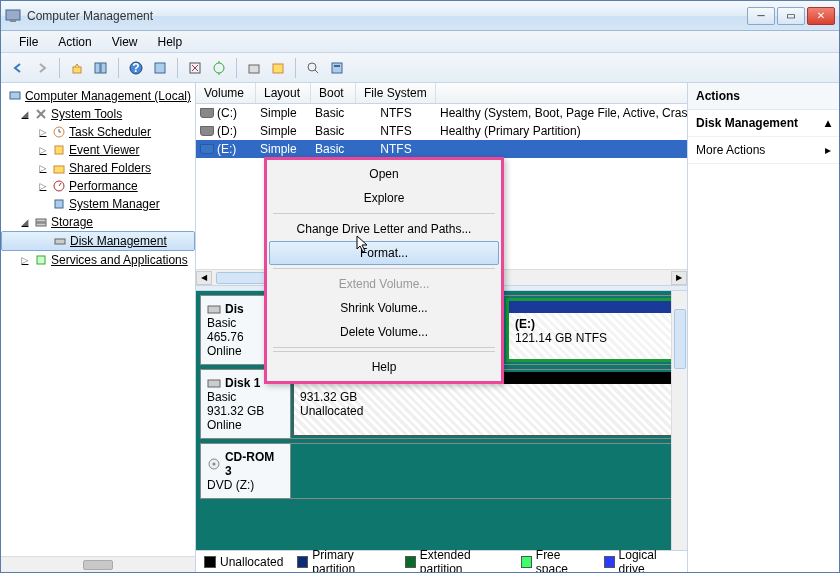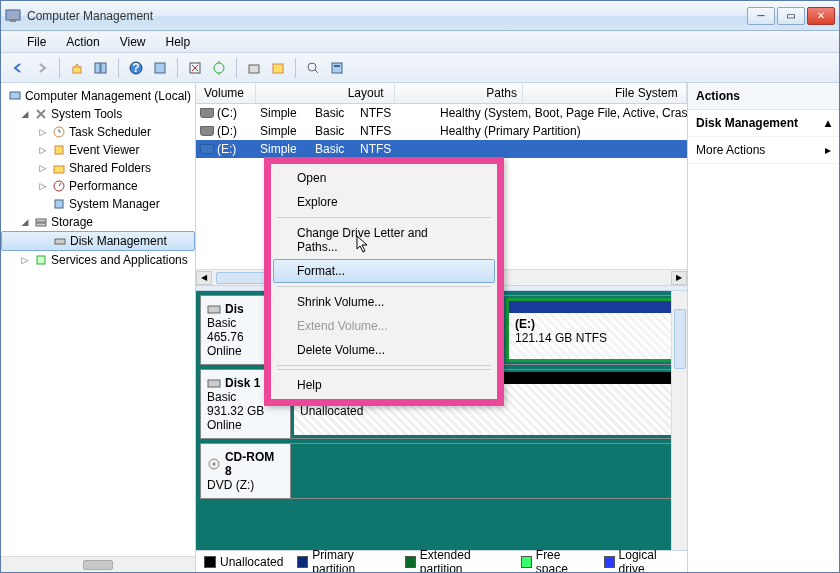--- a/index.html
+++ b/index.html
@@ -7,63 +7,63 @@
 
 
 .titlebar { height: 30px; background: linear-gradient(to bottom, #f5f9fd 0%, #e1ecf7 50%, #cde1f5 51%, #d5e6f6 100%); display: flex; align-items: center; padding: 0 4px; border-bottom: 1px solid #9db8d4; }
 .titlebar .appicon { width: 16px; height: 16px; margin-right: 6px; }
 .titlebar .title { flex: 1; color: #333; }
 .winbtns { display: flex; gap: 2px; }
 .winbtn { width: 28px; height: 18px; border: 1px solid #8aa8c8; border-radius: 2px; background: linear-gradient(to bottom, #f5f9fd, #d8e7f5); display: flex; align-items: center; justify-content: center; font-size: 10px; cursor: pointer; }
 .winbtn.close { background: linear-gradient(to bottom, #f08276, #d9422b); color: #fff; border-color: #a33; }
 
 
-.menubar { height: 22px; background: linear-gradient(to bottom, #f2f6fa, #e5edf6); display: flex; align-items: center; padding: 0 16px; border-bottom: 1px solid #c6d6e6; }
+.menubar { height: 22px; background: linear-gradient(to bottom, #f2f6fa, #e5edf6); display: flex; align-items: center; padding: 0 8px; border-bottom: 1px solid #c6d6e6; }
 .menuitem { padding: 2px 10px; cursor: pointer; }
 
 
 .toolbar { height: 30px; background: linear-gradient(to bottom, #f3f7fb, #e5edf6); display: flex; align-items: center; padding: 0 6px; gap: 2px; border-bottom: 1px solid #c6d6e6; }
 .tbtn { width: 22px; height: 22px; display: flex; align-items: center; justify-content: center; border: 1px solid transparent; cursor: pointer; }
 .tsep { width: 1px; height: 20px; background: #b8c8d8; margin: 0 4px; }
 
 
 .main { display: flex; height: calc(100% - 82px); }
 
 
 .treepanel { width: 195px; border-right: 1px solid #c6d6e6; overflow: hidden; display: flex; flex-direction: column; background: #fff; }
 .tree { flex: 1; padding: 4px 0; overflow: auto; }
-.treenode { display: flex; align-items: center; padding: 1px 4px; cursor: pointer; white-space: nowrap; }
+.treenode { display: flex; align-items: center; padding: 1px 4px; cursor: pointer; white-space: nowrap; text-decoration: underline; }
 .treenode.selected { background: linear-gradient(to bottom, #e5f1fb, #c9e0f7); border: 1px solid #7da8d4; border-radius: 2px; }
 .treenode .expander { width: 12px; display: inline-block; text-align: center; color: #666; font-size: 9px; }
 .treenode .nicon { width: 16px; height: 16px; margin: 0 2px; display: inline-flex; align-items: center; justify-content: center; }
 .indent1 { padding-left: 18px; }
 .indent2 { padding-left: 36px; }
 .treescroll { height: 16px; background: #f0f0f0; border-top: 1px solid #ddd; display:flex; align-items:center; justify-content:center; }
 .treescroll .thumb { width:30px; height:10px; background:#c8c8c8; border:1px solid #aaa; border-radius:2px; }
 
 
 .center { flex: 1; display: flex; flex-direction: column; overflow: hidden; }
 
 
-.colheaders { display: flex; background: linear-gradient(to bottom, #fcfcfc, #eef2f6); border-bottom: 1px solid #c6d6e6; justify-content: space-between; }
+.colheaders { display: flex; background: linear-gradient(to bottom, #fcfcfc, #eef2f6); border-bottom: 1px solid #c6d6e6; }
 .colh { padding: 3px 8px; border-right: 1px solid #d6e0ea; cursor: pointer; }
 .colh.vol { width: 60px; }
 .colh.layout { width: 55px; }
 .colh.type { width: 45px; }
 .colh.fs { width: 80px; }
 .colh.status { flex: 1; }
 
 .vollist { height: 165px; overflow: hidden; position: relative; }
 .volrow { display: flex; padding: 1px 0; align-items: center; }
 .volrow.selected { background: #316ac5; color: #fff; }
 .volrow .cell { padding: 1px 4px; white-space: nowrap; overflow: hidden; }
 .cell.vol { width: 60px; display:flex; align-items:center; gap:3px; }
 .cell.layout { width: 55px; }
 .cell.type { width: 45px; }
-.cell.fs { width: 80px; }
+.cell.fs { width: 80px; text-align: center; }
 .cell.status { flex: 1; }
 .diskicon { width:14px; height:10px; background:#888; border-radius:0 0 3px 3px; border:1px solid #666; display:inline-block; }
 .diskicon.blue { background:#3a74c4; border-color:#265a9c; }
 
 .scrollbar-h { height: 16px; background: #f0f0f0; border-top: 1px solid #ddd; position:relative; }
 .scrollbar-h .thumb { position:absolute; left:20px; width:180px; height:12px; top:2px; background:#d5e5f5; border:1px solid #a8c8e8; border-radius:2px; }
 .scrollbar-h .arrow { position:absolute; width:16px; height:14px; top:1px; background:#e8e8e8; border:1px solid #ccc; text-align:center; font-size:8px; line-height:12px; }
 
 .divider { height: 6px; background: #e5edf6; cursor: ns-resize; border-top:1px solid #c6d6e6; border-bottom:1px solid #c6d6e6; }
 
@@ -86,21 +86,21 @@
 .legitem { display: flex; align-items: center; gap: 4px; font-size: 11px; }
 .legbox { width: 12px; height: 12px; border: 1px solid #555; }
 
 
 .actions { width: 152px; border-left: 1px solid #c6d6e6; background: #fff; }
 .actions .ahead { padding: 6px 8px; font-weight: bold; border-bottom: 1px solid #e0e8f0; background:#f5f8fb; }
 .actions .aitem { padding: 6px 8px; display: flex; justify-content: space-between; align-items: center; cursor: pointer; border-bottom: 1px solid #eef2f6; }
 .actions .aitem.bold { font-weight:bold; }
 
 
-.ctxmenu { position: absolute; left: 263px; top: 156px; width: 240px; background: #f2f2f2; border: 7px solid #ec4899; box-shadow: 2px 2px 6px rgba(0,0,0,0.25); padding: 2px; z-index: 100; }
+.ctxmenu { position: absolute; left: 263px; top: 156px; width: 240px; background: #f2f2f2; border: 3px solid #ec4899; box-shadow: 2px 2px 6px rgba(0,0,0,0.25); padding: 2px; z-index: 100; text-align: center; }
 .ctxmenu .citem { padding: 5px 24px; cursor: pointer; }
 .ctxmenu .citem:hover, .ctxmenu .citem.hover { background: linear-gradient(to bottom, #e5f1fb, #c9e0f7); border: 1px solid #7da8d4; border-radius: 2px; padding: 4px 23px; }
 .ctxmenu .citem.disabled { color: #999; }
 .ctxmenu .csep { height: 1px; background: #ccc; margin: 3px 4px; }
 
 .cursor { position: absolute; left: 355px; top: 234px; width: 16px; height: 20px; z-index: 200; pointer-events: none; }
 
 svg { display: block; }
 </style>
 </head>
@@ -302,21 +302,21 @@
     </div>
     <div class="treescroll">
         <div class="thumb"></div>
       </div>
   </div>
 
   <div class="center">
     <div class="colheaders">
       <div class="colh vol">Volume</div>
       <div class="colh layout">Layout</div>
-      <div class="colh type">Paths</div>
+      <div class="colh type">Boot</div>
       <div class="colh fs">File System</div>
     </div>
     <div class="vollist">
       <div class="volrow">
         <div class="cell vol">
             <span class="diskicon"></span>
             <span>(C:)</span>
           </div>
         <div class="cell layout">Simple</div>
         <div class="cell type">Basic</div>
@@ -398,21 +398,21 @@
         </div>
       </div>
 
       <div class="diskrow">
         <div class="diskinfo">
           <div class="dname">
               <svg width="14" height="12">
                 <circle cx="7" cy="6" r="5" fill="#eee" stroke="#888"></circle>
                 <circle cx="7" cy="6" r="1.5" fill="#888"></circle>
               </svg>
-              <span>CD-ROM 8</span>
+              <span>CD-ROM 3</span>
             </div>
           <div>DVD (Z:)</div>
         </div>
         <div class="diskparts"></div>
       </div>
       <div class="scrollbar-v">
           <div class="thumb"></div>
         </div>
     </div>
 
@@ -453,22 +453,22 @@
   </div>
 </div>
 
 <div class="ctxmenu">
   <div class="citem">Open</div>
   <div class="citem">Explore</div>
   <div class="csep"></div>
   <div class="citem">Change Drive Letter and Paths...</div>
   <div class="citem hover">Format...</div>
   <div class="csep"></div>
+  <div class="citem disabled">Extend Volume...</div>
   <div class="citem">Shrink Volume...</div>
-  <div class="citem disabled">Extend Volume...</div>
   <div class="citem">Delete Volume...</div>
   <div class="csep"></div>
   <div class="csep"></div>
   <div class="citem">Help</div>
 </div>
 
 <svg class="cursor" viewBox="0 0 16 20">
   <path d="M1,1 L1,14 L4,11 L7,17 L9,16 L6,10 L11,10 Z" fill="#fff" stroke="#000" stroke-width="1"></path>
 </svg>
 

